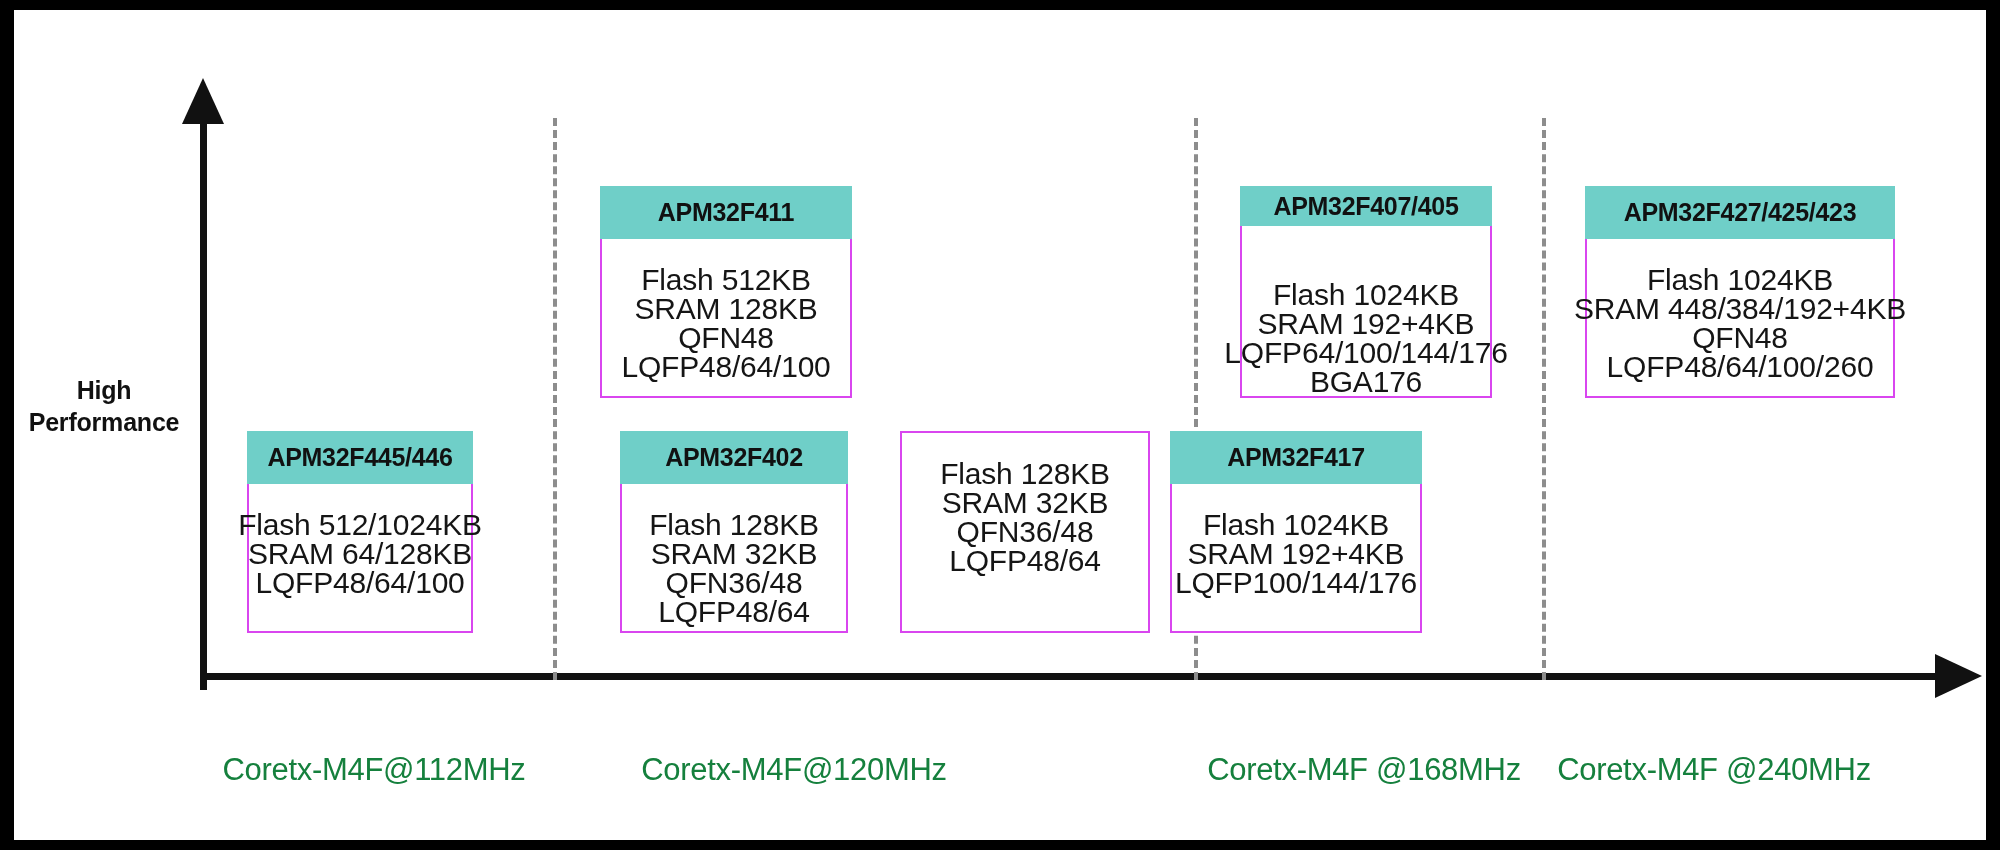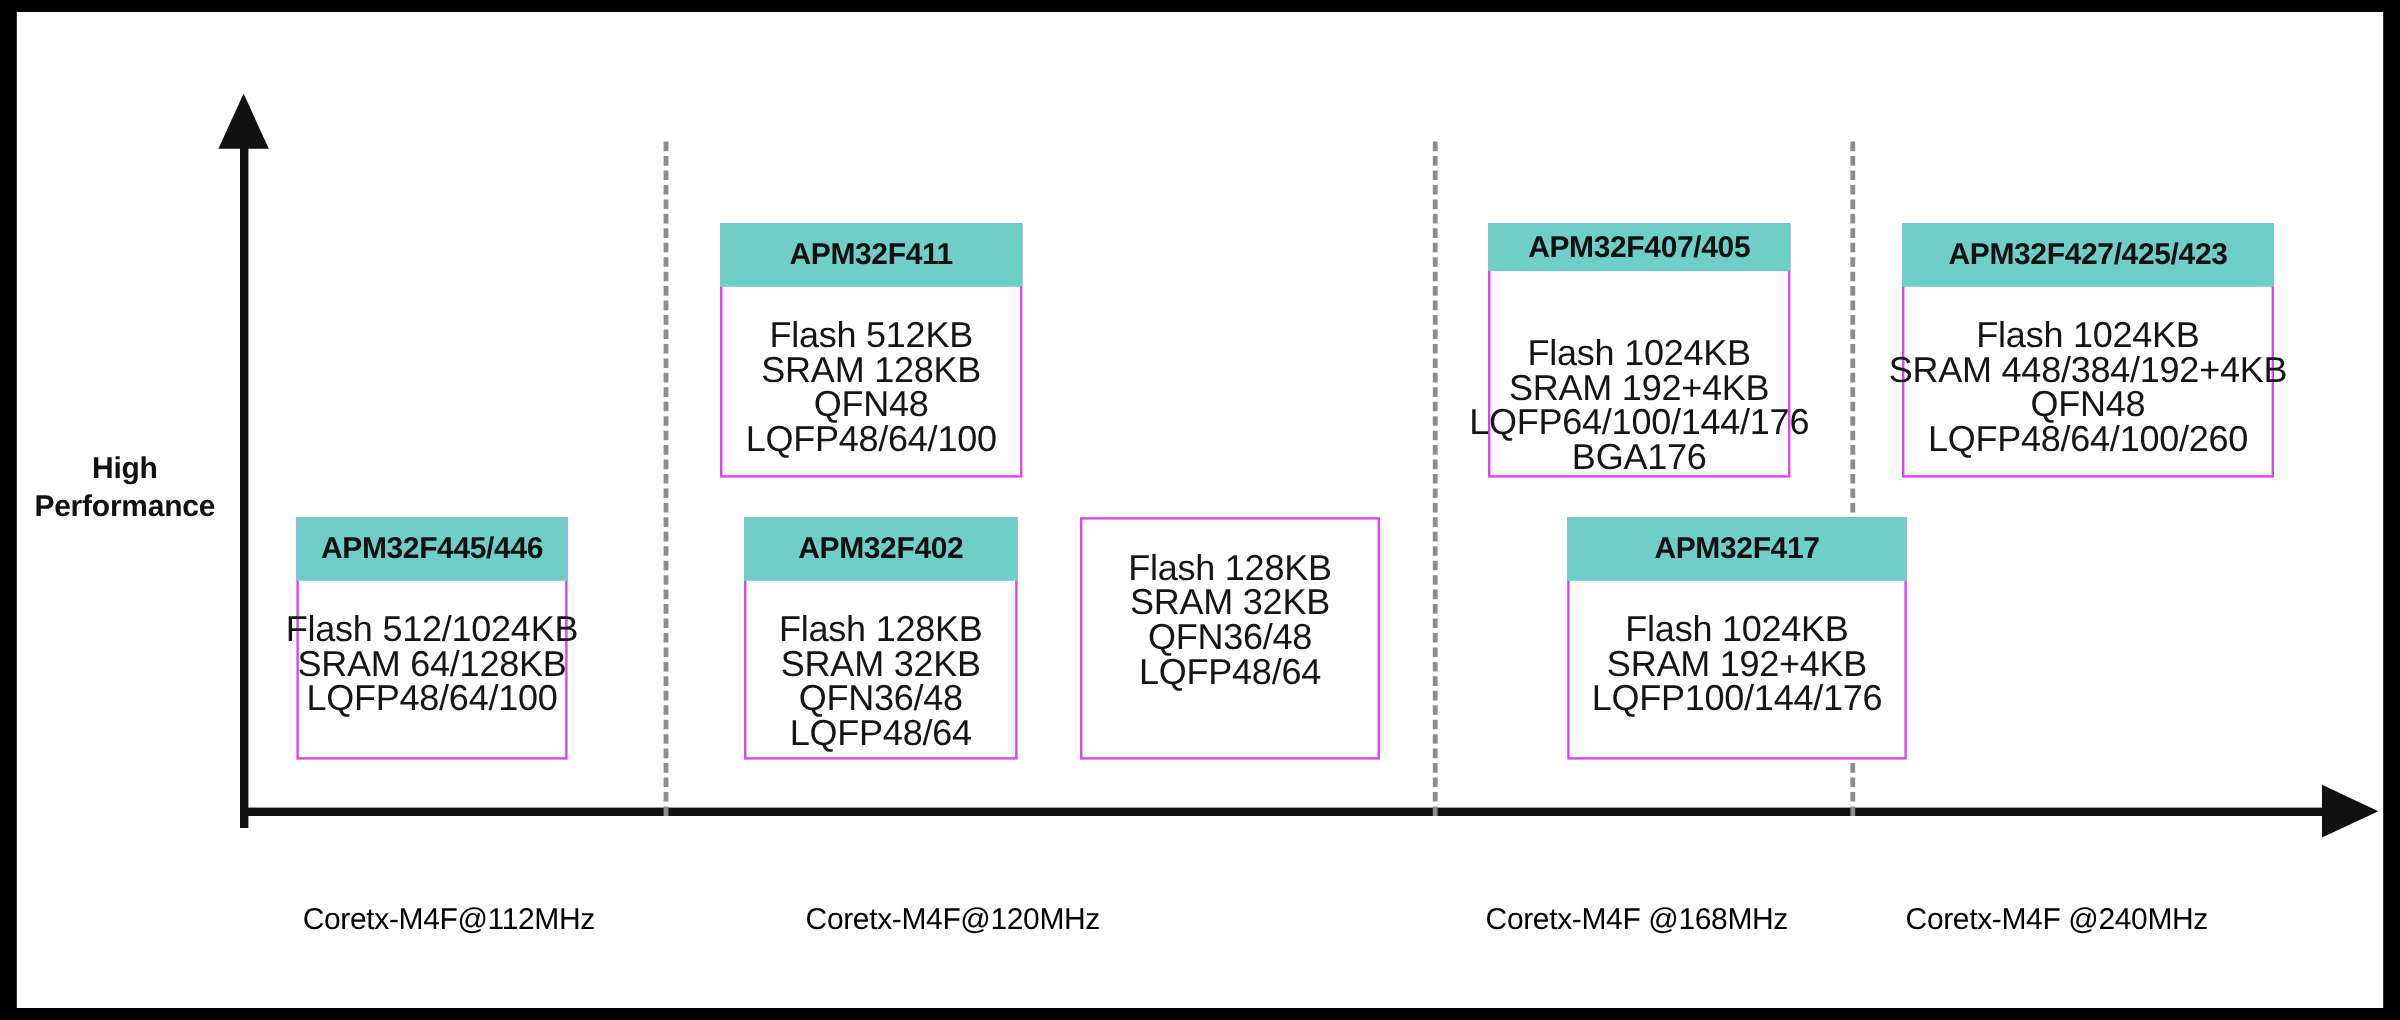--- a/index.html
+++ b/index.html
@@ -108,23 +108,23 @@
     color: #151515;
     letter-spacing: -0.2px;
     white-space: nowrap;
   }
 
   
   .x-caption {
     position: absolute;
     top: 742px;
     text-align: center;
-    font-size: 25px;
+    font-size: 31px;
     font-weight: 400;
-    color: #000000;
+    color: #15803d;
     letter-spacing: -0.3px;
     white-space: nowrap;
   }
 </style>
 </head>
 <body>
 
 <div id="stage">
   <div id="canvas">
 
@@ -193,21 +193,21 @@
 
     <div class="card" style="left:886px; top:421px; width:250px; height:202px;">
       <div class="card-body">
         <div class="spec-line">Flash 128KB</div>
         <div class="spec-line">SRAM 32KB</div>
         <div class="spec-line">QFN36/48</div>
         <div class="spec-line">LQFP48/64</div>
       </div>
     </div>
 
-    <div class="card" style="left:1292px; top:421px; width:283px; height:202px;justify-content:center;">
+    <div class="card" style="left:1156px; top:421px; width:252px; height:202px;justify-content:center;">
       <div class="card-header">APM32F417</div>
       <div class="card-body">
         <div class="spec-line">Flash 1024KB</div>
         <div class="spec-line">SRAM 192+4KB</div>
         <div class="spec-line">LQFP100/144/176</div>
       </div>
     </div>
 
     <div class="x-caption" style="left:200px; width:320px;">Coretx-M4F@112MHz</div>
     <div class="x-caption" style="left:580px; width:400px;">Coretx-M4F@120MHz</div>

